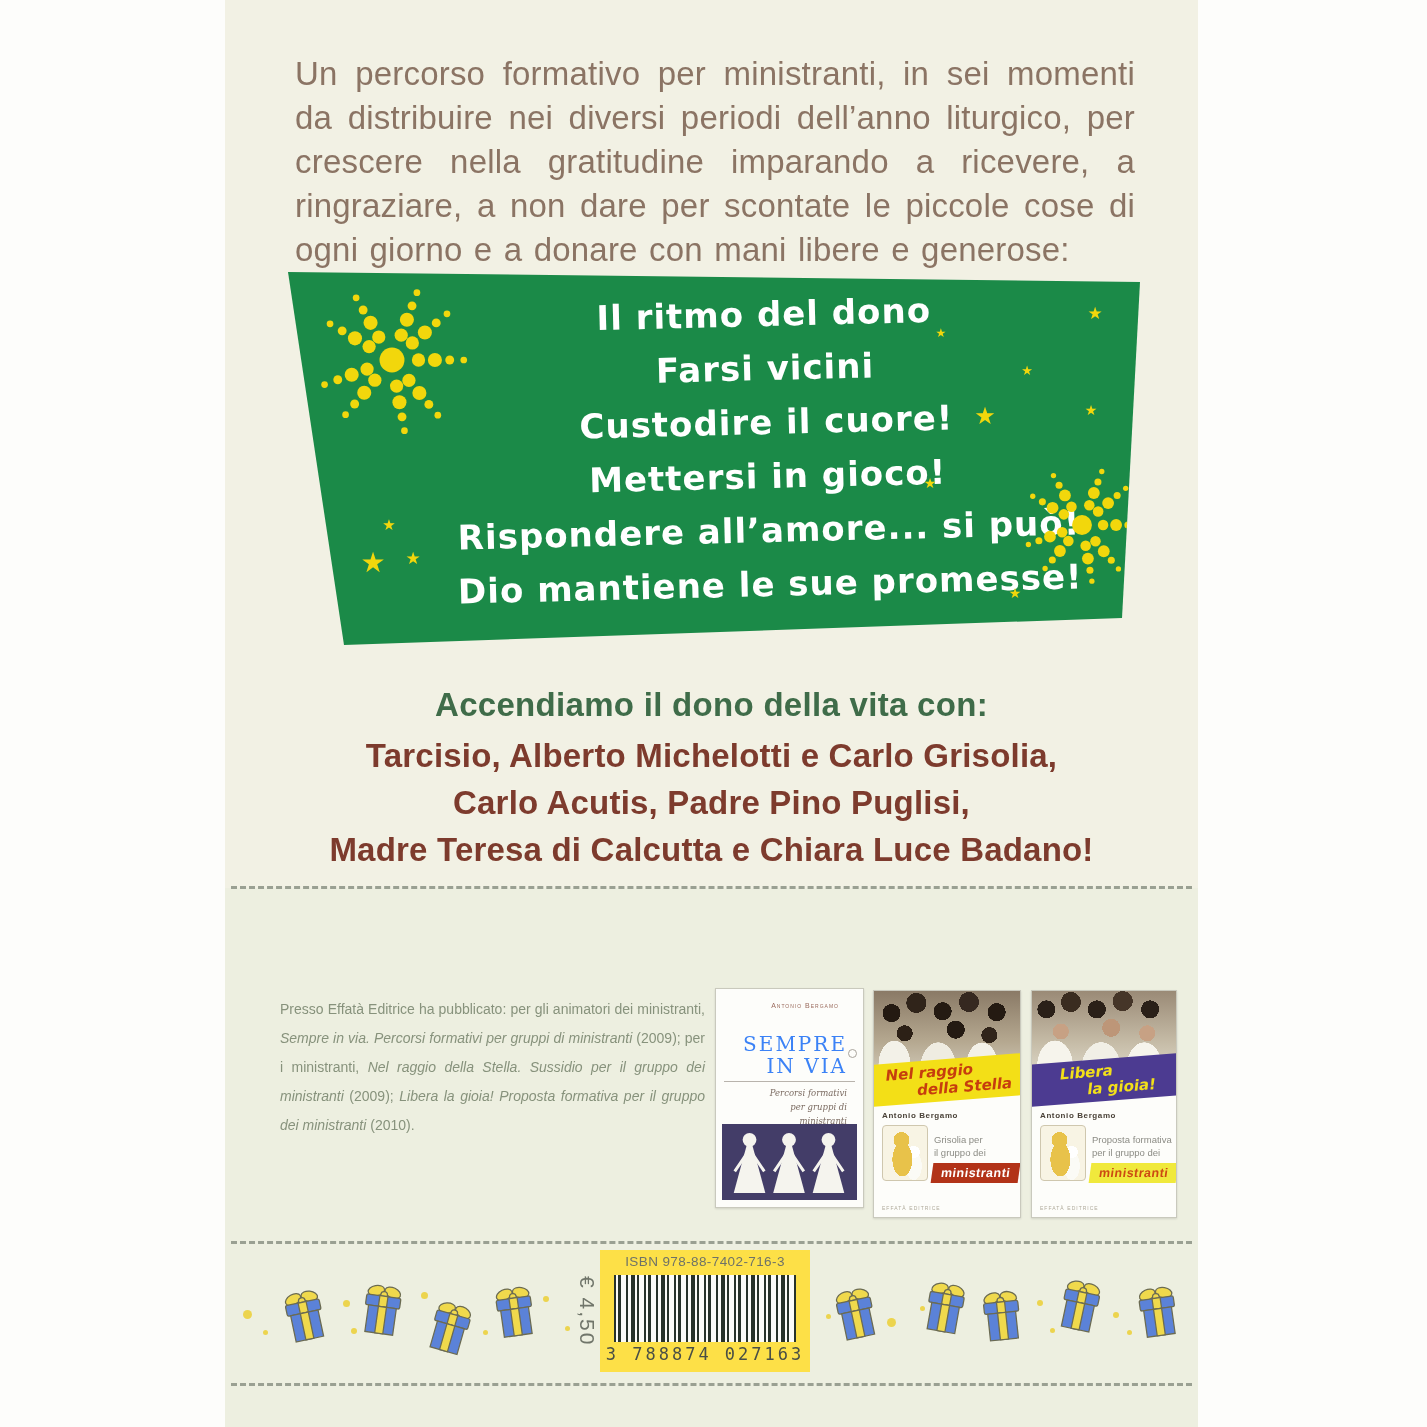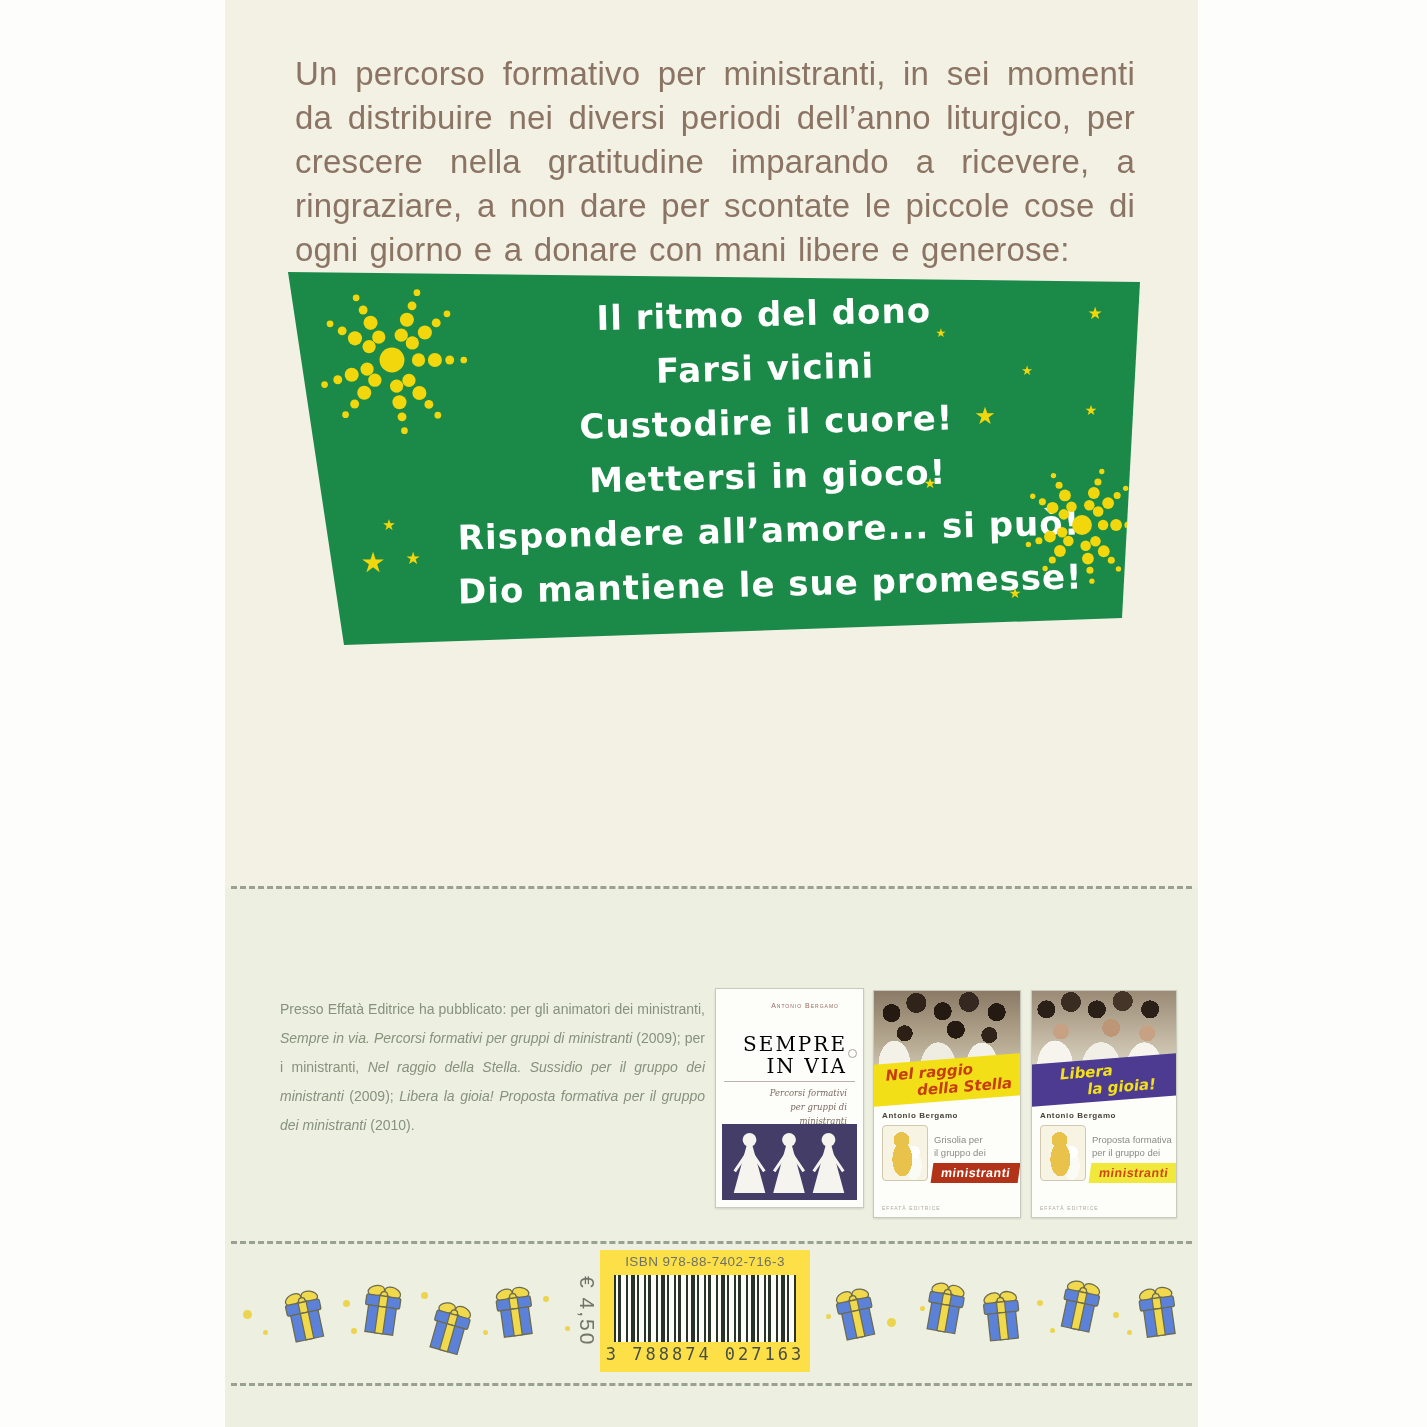--- a/index.html
+++ b/index.html
@@ -42,21 +42,21 @@
   .pub-text .it{font-style:italic;}
 
   
   .book{position:absolute;background:#fdfdfa;border:1px solid #c9c9bd;box-shadow:0 1px 2px rgba(0,0,0,.12);overflow:hidden;}
   .book1{left:490px;top:988px;width:147px;height:218px;}
   .book2{left:648px;top:990px;width:146px;height:226px;}
   .book3{left:806px;top:990px;width:144px;height:226px;}
   .b1-author{position:absolute;top:13px;left:0;right:24px;text-align:right;font-variant:small-caps;
     font-size:7px;color:#9a6a5c;letter-spacing:1px;}
   .b1-title{position:absolute;top:44px;left:0;right:16px;text-align:right;
-    font-family:"DejaVu Serif", serif;font-size:20px;line-height:22px;color:#000000;letter-spacing:2px;}
+    font-family:"DejaVu Serif", serif;font-size:20px;line-height:22px;color:#3b82f6;letter-spacing:2px;}
   .b1-rule{position:absolute;top:92px;left:8px;right:8px;border-top:1px solid #b8b3ac;}
   .b1-sub{position:absolute;top:97px;left:0;right:16px;text-align:right;
     font-family:"DejaVu Serif", serif;font-style:italic;font-size:8.5px;line-height:14px;color:#7a6a60;margin-left:42px;}
   .b1-spinemark{position:absolute;left:132px;top:60px;width:7px;height:7px;border:1px solid #a9a49c;border-radius:50%;}
   .b1-panel{position:absolute;left:6px;right:6px;bottom:7px;top:135px;background:#433d68;}
 
   .photo{position:absolute;left:0;right:0;top:0;height:92px;}
   .photo2{background:
     radial-gradient(circle 9px at 12% 24%, #241a12 99%, transparent),
     radial-gradient(circle 10px at 29% 13%, #30241a 99%, transparent),
@@ -224,20 +224,26 @@
             <circle cx="73.83789603148831" cy="30.020722060251682" r="5.902" fill="#f2d70c"></circle>
             <circle cx="77.92735102418428" cy="18.973335135611357" r="3.5340000000000007" fill="#f2d70c"></circle>
             <circle cx="81.80157154358045" cy="8.50738962805736" r="2.6660000000000004" fill="#f2d70c"></circle>
             <circle cx="78.14821686094805" cy="48.450037187807744" r="5.2700000000000005" fill="#f2d70c"></circle>
             <circle cx="88.12211551035715" cy="40.080942509688995" r="5.902" fill="#f2d70c"></circle>
             <circle cx="97.1461190502987" cy="32.508904467581566" r="3.5340000000000007" fill="#f2d70c"></circle>
             <circle cx="105.6951750355065" cy="25.33539474347978" r="2.6660000000000004" fill="#f2d70c"></circle>
           </svg></div>
       </div>
 
+    <div class="accendiamo">Accendiamo il dono della vita con:</div>
+    <div class="names">
+      <div>Tarcisio, Alberto Michelotti e Carlo Grisolia,</div>
+      <div>Carlo Acutis, Padre Pino Puglisi,</div>
+      <div>Madre Teresa di Calcutta e Chiara Luce Badano!</div>
+    </div>
 
     <div class="dash dash1"></div>
 
 
     <div class="pub-text"><span>Presso Effatà Editrice ha pubblicato: per gli animatori dei ministranti, </span><span class="it">Sempre in via. Percorsi formativi per gruppi di ministranti</span><span> (2009); per i ministranti, </span><span class="it">Nel raggio della Stella. Sussidio per il gruppo dei ministranti</span><span> (2009); </span><span class="it">Libera la gioia! Proposta formativa per il gruppo dei ministranti</span><span> (2010).</span></div>
 
     <div class="book book1">
       <div class="b1-author">Antonio Bergamo</div>
       <div class="b1-title">
         <div>SEMPRE</div>

